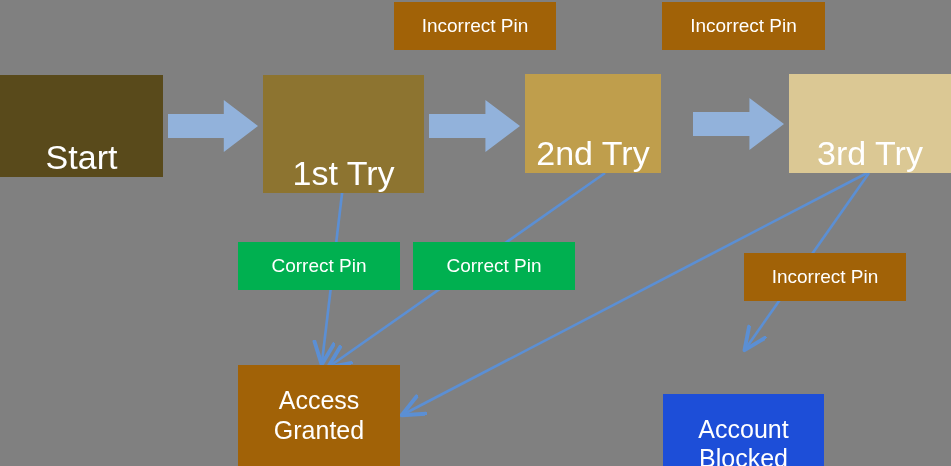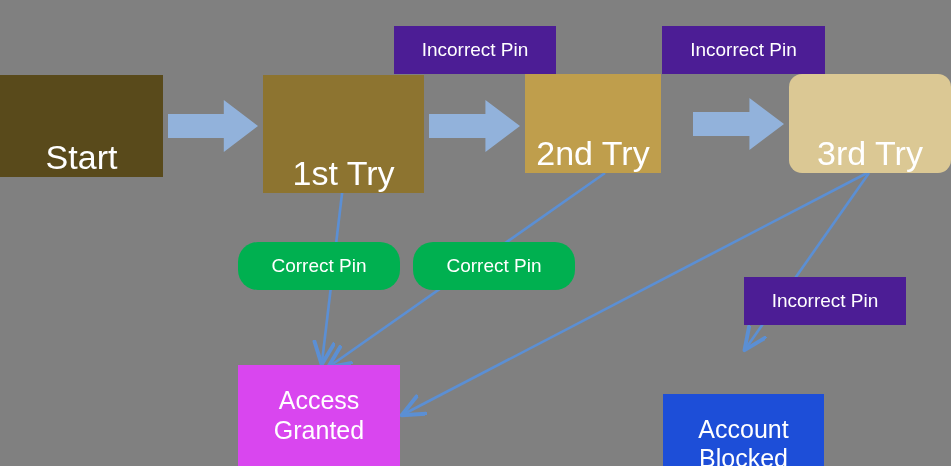--- a/index.html
+++ b/index.html
@@ -35,22 +35,22 @@
   }
   .label {
     position: absolute;
     display: flex;
     align-items: center;
     justify-content: center;
     color: #ffffff;
     font-size: 19px;
     box-sizing: border-box;
   }
-  .label-red { background: #4c1d95; margin-top: 24px; }
-  .label-green { background: #00B050; border-radius: 20px; }
+  .label-red { background: #a16207; }
+  .label-green { background: #00B050; }
 
   svg.edges {
     position: absolute;
     left: 0;
     top: 0;
     width: 951px;
     height: 466px;
     pointer-events: none;
   }
 </style>
@@ -75,22 +75,22 @@
 
   <div id="block-arrow-group">
       <div style="position: absolute; left: 168px; top: 100px; width: 90px; height: 52px; background: rgb(146, 178, 219); clip-path: polygon(0% 27%, 62% 27%, 62% 0%, 100% 50%, 62% 100%, 62% 73%, 0% 73%);"></div>
       <div style="position: absolute; left: 429px; top: 100px; width: 91px; height: 52px; background: rgb(146, 178, 219); clip-path: polygon(0% 27%, 62% 27%, 62% 0%, 100% 50%, 62% 100%, 62% 73%, 0% 73%);"></div>
       <div style="position: absolute; left: 693px; top: 98px; width: 91px; height: 52px; background: rgb(146, 178, 219); clip-path: polygon(0% 27%, 62% 27%, 62% 0%, 100% 50%, 62% 100%, 62% 73%, 0% 73%);"></div>
     </div>
   <div id="node-group">
       <div class="node stage" style="left: 0px; top: 75px; width: 163px; height: 102px; background: rgb(89, 74, 27);"><span>Start</span></div>
       <div class="node stage" style="left: 263px; top: 75px; width: 161px; height: 118px; background: rgb(141, 116, 48);"><span>1st Try</span></div>
       <div class="node stage" style="left: 525px; top: 74px; width: 136px; height: 99px; background: rgb(191, 158, 76);"><span>2nd Try</span></div>
-      <div class="node stage" style="left: 789px; top: 74px; width: 162px; height: 99px; background: rgb(219, 200, 148); border-radius: 13px;"><span>3rd Try</span></div>
-      <div class="node terminal" style="left: 238px; top: 365px; width: 162px; height: 101px; background: #d946ef;"><span>Access
+      <div class="node stage" style="left: 789px; top: 74px; width: 162px; height: 99px; background: rgb(219, 200, 148);"><span>3rd Try</span></div>
+      <div class="node terminal" style="left: 238px; top: 365px; width: 162px; height: 101px; background: #a16207;"><span>Access
 Granted</span></div>
       <div class="node terminal" style="left: 663px; top: 352px; width: 161px; height: 100px; background: #1d4ed8; margin-top: 42px;"><span>Account
 Blocked</span></div>
     </div>
   <div id="label-group">
       <div class="label label-red" style="left: 394px; top: 2px; width: 162px; height: 48px;">
         <span>Incorrect Pin</span>
       </div>
       <div class="label label-red" style="left: 662px; top: 2px; width: 163px; height: 48px;">
         <span>Incorrect Pin</span>

